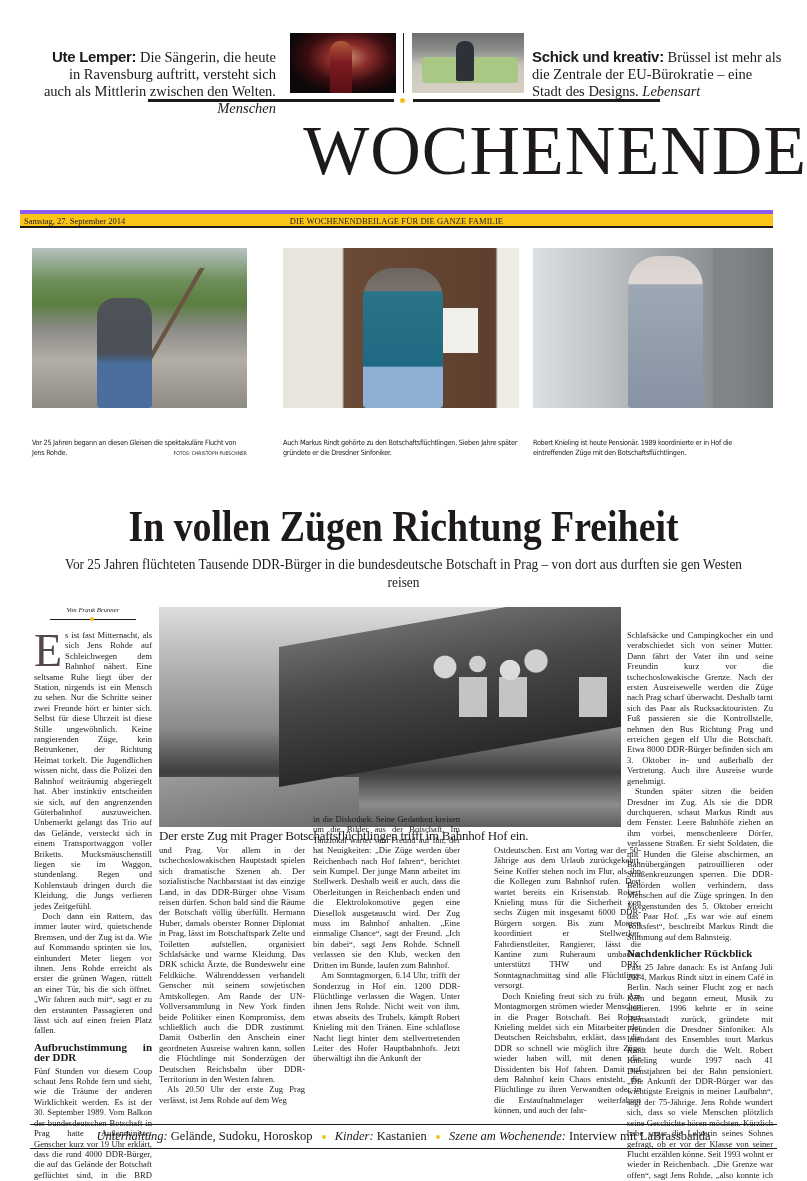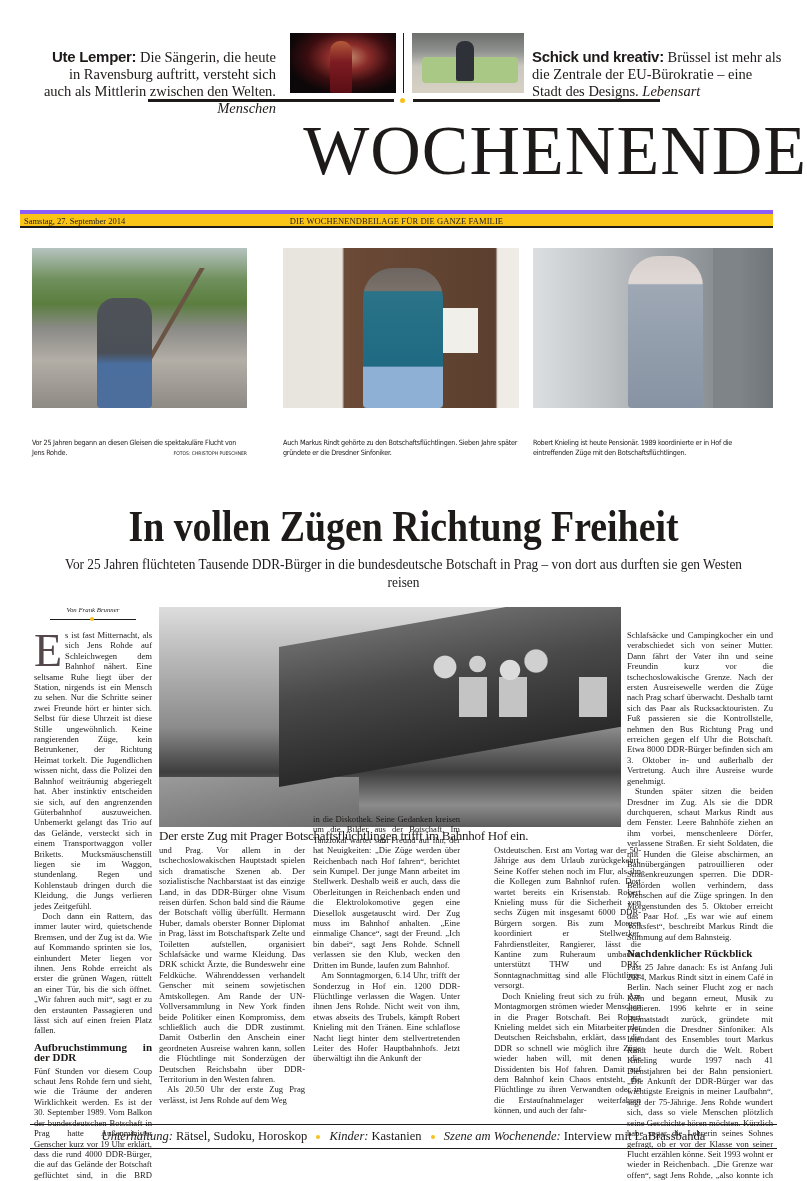--- a/index.html
+++ b/index.html
@@ -175,21 +175,21 @@
 
 <div id="col-6" class="col">
   <p class="noindent">Schlafsäcke und Campingkocher ein und verabschiedet sich von seiner Mutter. Dann fährt der Vater ihn und seine Freundin kurz vor die tschechoslowakische Grenze. Nach der ersten Ausreisewelle werden die Züge nach Prag scharf überwacht. Deshalb tarnt sich das Paar als Rucksacktouristen. Zu Fuß passieren sie die Kontrollstelle, nehmen den Bus Richtung Prag und erreichen gegen elf Uhr die Botschaft. Etwa 8000 DDR-Bürger befinden sich am 3. Oktober in- und außerhalb der Vertretung. Auch ihre Ausreise wurde genehmigt.</p>
   <p>Stunden später sitzen die beiden Dresdner im Zug. Als sie die DDR durchqueren, schaut Markus Rindt aus dem Fenster. Leere Bahnhöfe ziehen an ihm vorbei, menschenleere Dörfer, verlassene Straßen. Er sieht Soldaten, die mit Hunden die Gleise abschirmen, an Bahnübergängen patrouillieren oder Straßenkreuzungen sperren. Die DDR-Behörden wollen verhindern, dass Menschen auf die Züge springen. In den Morgenstunden des 5. Oktober erreicht das Paar Hof. „Es war wie auf einem Volksfest“, beschreibt Markus Rindt die Stimmung auf dem Bahnsteig.</p>
   <h4>Nachdenklicher Rückblick</h4>
   <p class="noindent">Fast 25 Jahre danach: Es ist Anfang Juli 2014, Markus Rindt sitzt in einem Café in Berlin. Nach seiner Flucht zog er nach Köln und begann erneut, Musik zu studieren. 1996 kehrte er in seine Heimatstadt zurück, gründete mit Freunden die Dresdner Sinfoniker. Als Intendant des Ensembles tourt Markus Rindt heute durch die Welt. Robert Knieling wurde 1997 nach 41 Dienstjahren bei der Bahn pensioniert. „Die Ankunft der DDR-Bürger war das wichtigste Ereignis in meiner Laufbahn“, sagt der 75-Jährige. Jens Rohde wundert sich, dass so viele Menschen plötzlich seine Geschichte hören möchten. Kürzlich habe sogar die Lehrerin seines Sohnes gefragt, ob er vor der Klasse von seiner Flucht erzählen könne. Seit 1993 wohnt er wieder in Reichenbach. „Die Grenze war offen“, sagt Jens Rohde, „also konnte ich nach Hause gehen“.</p>
 </div>
 
 <div id="footer-rule-top"></div>
 <div id="footer">
-  <span><i>Unterhaltung:</i> <span>Rätsel, Sudoku, Horoskop</span></span>
+  <span><i>Unterhaltung:</i> <span>Gelände, Sudoku, Horoskop</span></span>
   <span class="sep"></span>
   <span><i>Kinder:</i> <span>Kastanien</span></span>
   <span class="sep"></span>
   <span><i>Szene am Wochenende:</i> <span>Interview mit LaBrassbanda</span></span>
 </div>
 <div id="footer-rule-bottom"></div>
 
 <style>
   
   #col-2 { left: 159px; width: 146px; }

